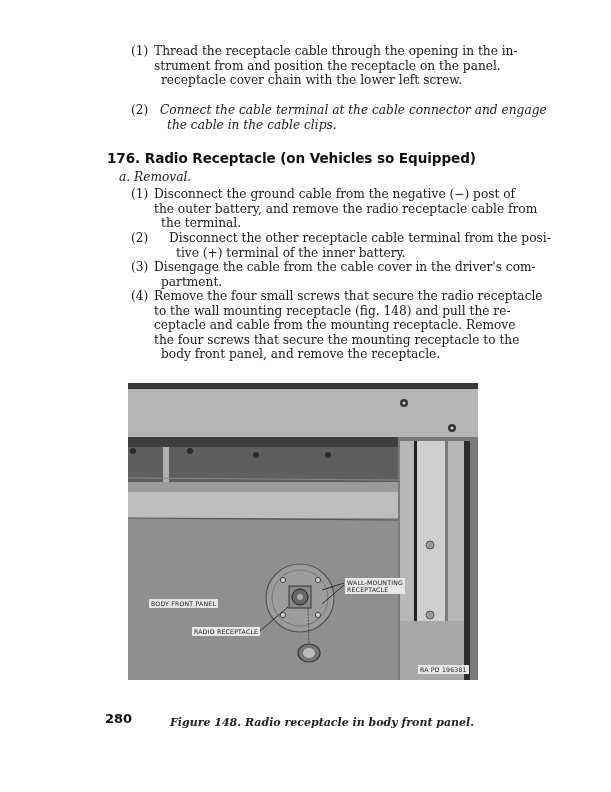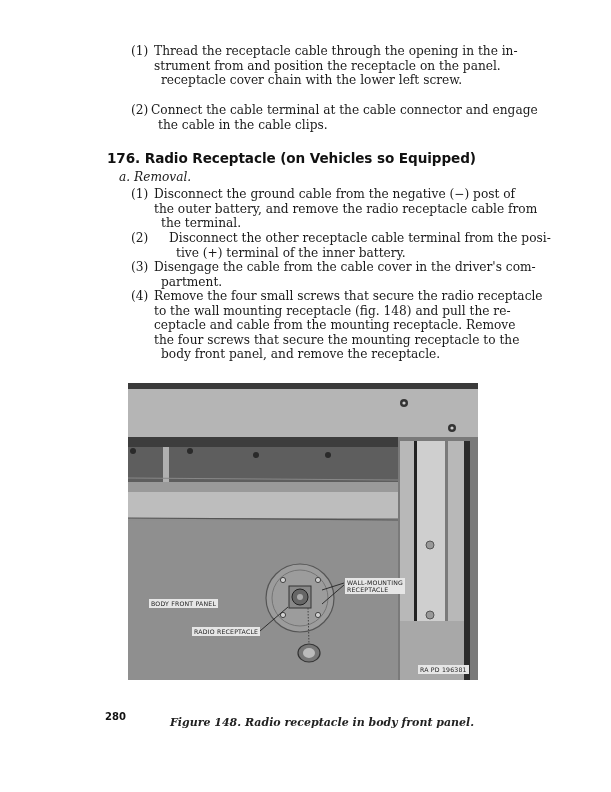--- a/index.html
+++ b/index.html
@@ -21,21 +21,21 @@
     .subhead { position: absolute; left: 119px; top: 170px; font-size: 12.2px; font-style: italic; }
     .figure {
       position: absolute; left: 128px; top: 383px; width: 350px; height: 297px;
       background: #8e8e8e; overflow: hidden;
     }
     .caption {
       position: absolute; left: 170px; top: 684px; font-size: 11px; font-style: italic; font-weight: bold; color: #222; margin-top: 32px;
     }
     .pageno {
       position: absolute; left: 105px; top: 711px;
-      font-family: "DejaVu Sans", "Liberation Sans", sans-serif; font-weight: bold; font-size: 10px; color: #111;
+      font-family: "DejaVu Sans", "Liberation Sans", sans-serif; font-weight: bold; font-size: 13px; color: #111;
     }
     .callout {
       position: absolute; background: #e6e6e6; color: #222;
       font-family: "DejaVu Sans", "Liberation Sans", sans-serif; font-size: 6.2px; line-height: 7px;
       padding: 1px 2px; letter-spacing: 0.2px; white-space: nowrap;
     }
   </style>
 </head>
 <body>
 
@@ -44,21 +44,21 @@
   <div class="item" style="left:131px; top:44px; width:350px;">
     <span class="num">(1)</span>
     <div class="txt" style="left:23px; width:327px;">
       <span class="ln">Thread the receptacle cable through the opening in the in-</span>
       <span class="ln">strument from and position the receptacle on the panel.</span>
       <span class="ln last">receptacle cover chain with the lower left screw.</span>
     </div>
   </div>
   <div class="item" style="left:131px; top:103px; width:350px;">
     <span class="num">(2)</span>
-    <div class="txt" style="left:20px; width:327px;">
+    <div class="txt" style="left:29px; width:327px;font-style:italic;">
       <span class="ln">Connect the cable terminal at the cable connector and engage</span>
       <span class="ln last">the cable in the cable clips.</span>
     </div>
   </div>
 
   <div class="heading">176. Radio Receptacle (on Vehicles so Equipped)</div>
   <div class="subhead">a. Removal.</div>
 
   <div class="item" style="left:131px; top:187px; width:350px;">
     <span class="num">(1)</span>

